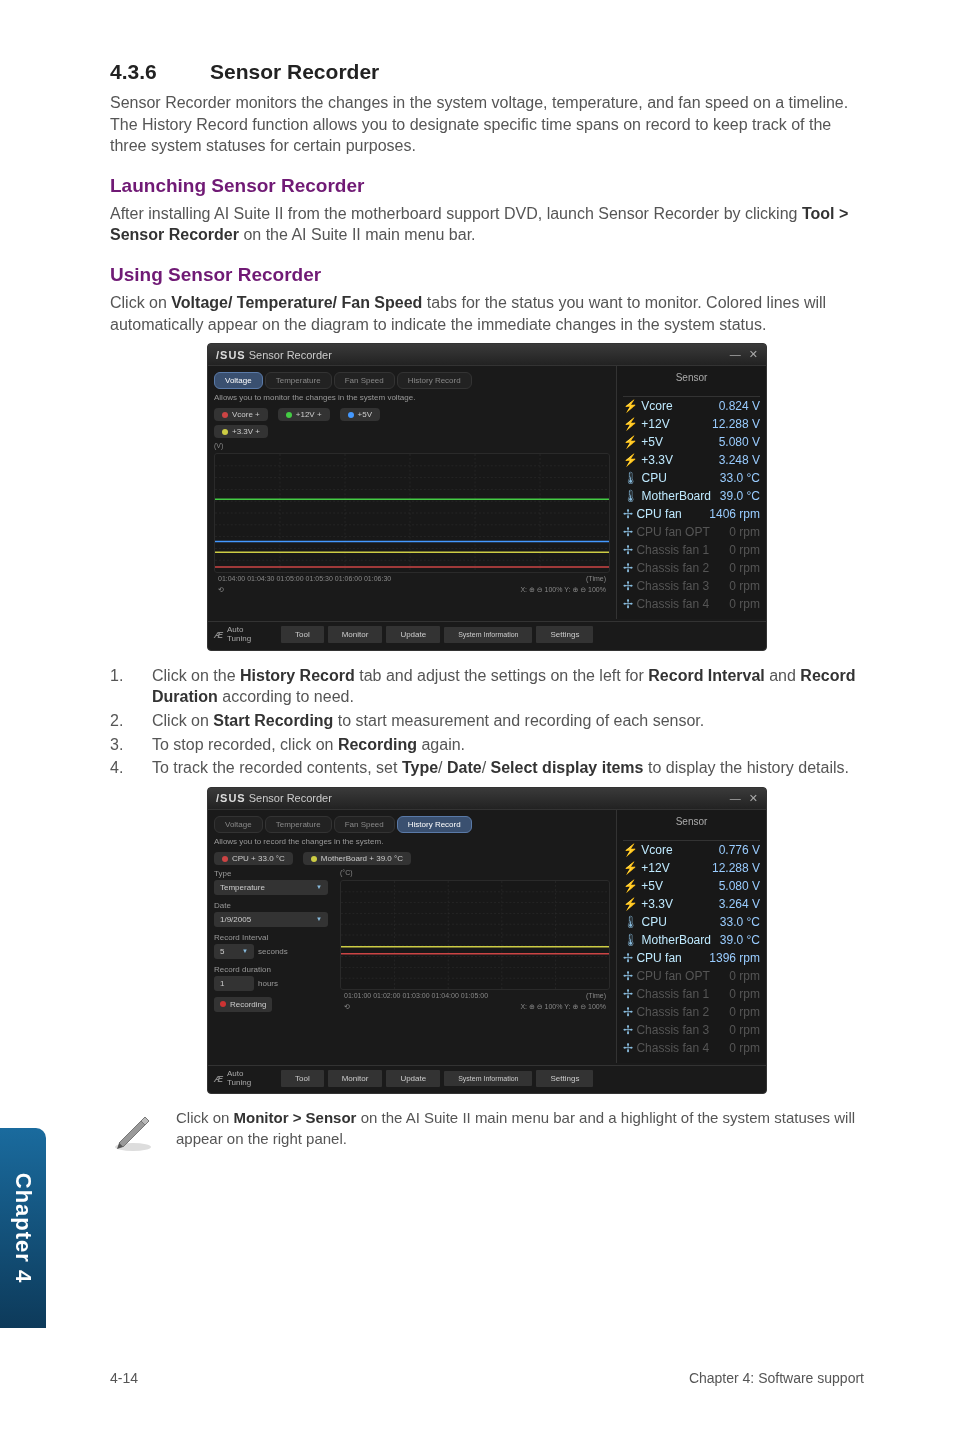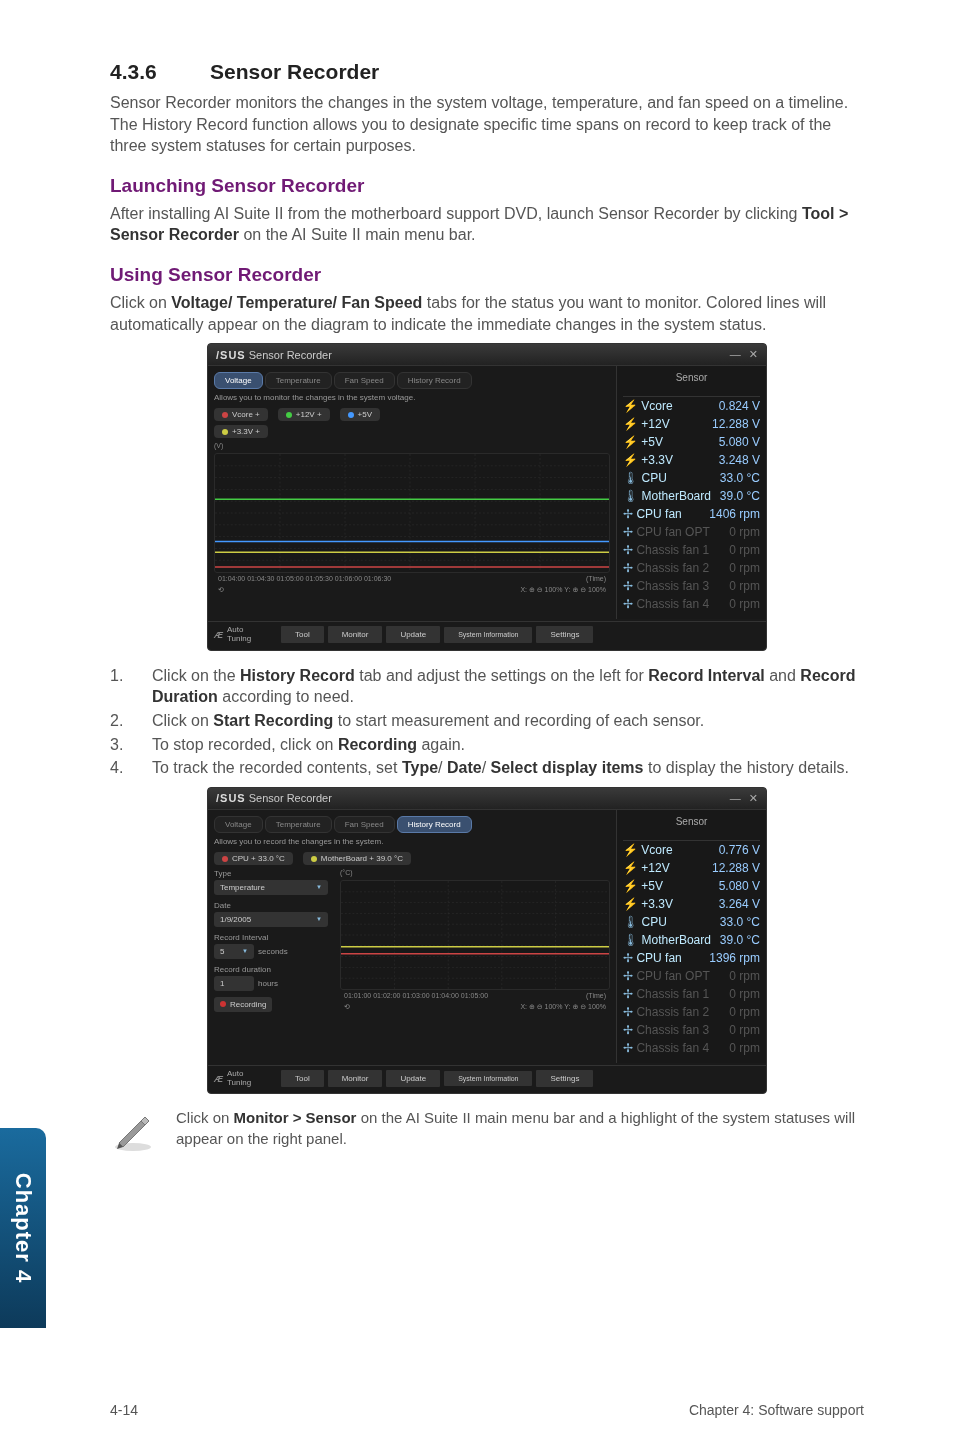--- a/index.html
+++ b/index.html
@@ -154,21 +154,21 @@
     }
     .side-tab-text {
       transform: rotate(90deg);
       font-size: 22px;
       font-weight: bold;
       white-space: nowrap;
       letter-spacing: 1px;
     }
     .page-footer {
       position: absolute;
-      bottom: 20px;
+      bottom: 52px;
       width: 100%;
       display: flex;
       justify-content: space-between;
       padding: 0 90px 0 110px;
       font-size: 14px;
       color: #555;
     }
   </style>
 </head>
 <body>

